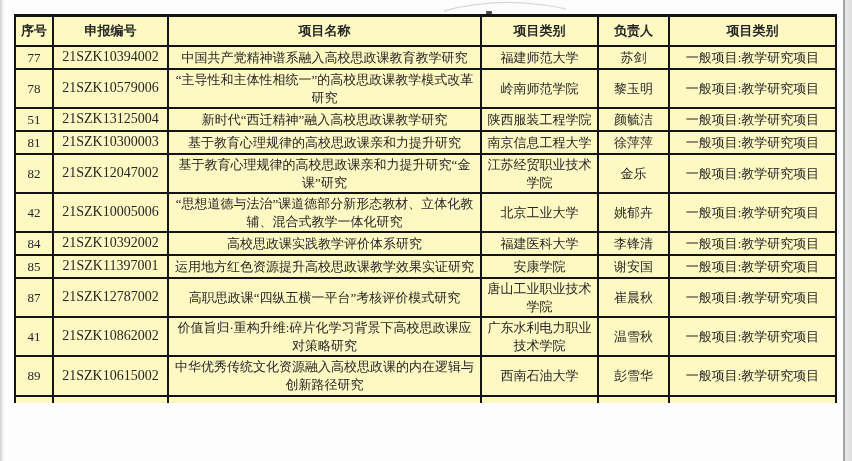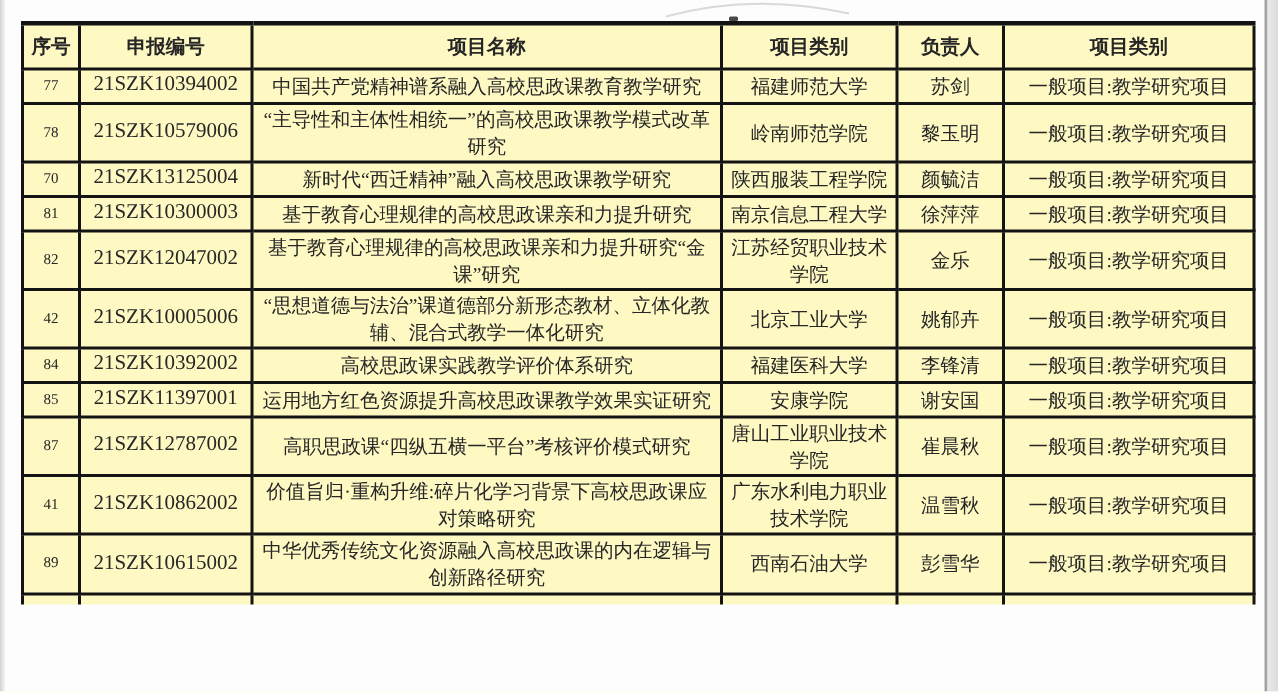--- a/index.html
+++ b/index.html
@@ -69,21 +69,21 @@
     overflow: hidden;
   }
   thead th {
     border-top: 3px solid #141414;
     border-bottom: 2px solid #141414;
     font-weight: bold;
     height: 24px;
     padding: 2px;
   }
   tbody td { height: 19px; }
-  td.col-no   { font-size: 10px; }
+  td.col-no   { font-size: 13px; }
   td.col-code { font-size: 14px; white-space: nowrap; }
   td.col-project { padding: 1px 3px; }
   td.col-school  { padding: 1px 3px; }
   td.col-leader  { white-space: nowrap; }
   td.col-category { padding: 1px 4px; font-family: Liberation Serif, serif; }
   
   tr.stub td {
     border-bottom: none;
     height: 6px;
     padding: 0;
@@ -133,21 +133,21 @@
         </tr>
         <tr>
           <td class="col-no">78</td>
           <td class="col-code">21SZK10579006</td>
           <td class="col-project">“主导性和主体性相统一”的高校思政课教学模式改革研究</td>
           <td class="col-school">岭南师范学院</td>
           <td class="col-leader">黎玉明</td>
           <td class="col-category">一般项目:教学研究项目</td>
         </tr>
         <tr>
-          <td class="col-no">70</td>
+          <td class="col-no">51</td>
           <td class="col-code">21SZK13125004</td>
           <td class="col-project">新时代“西迁精神”融入高校思政课教学研究</td>
           <td class="col-school">陕西服装工程学院</td>
           <td class="col-leader">颜毓洁</td>
           <td class="col-category">一般项目:教学研究项目</td>
         </tr>
         <tr>
           <td class="col-no">81</td>
           <td class="col-code">21SZK10300003</td>
           <td class="col-project">基于教育心理规律的高校思政课亲和力提升研究</td>

